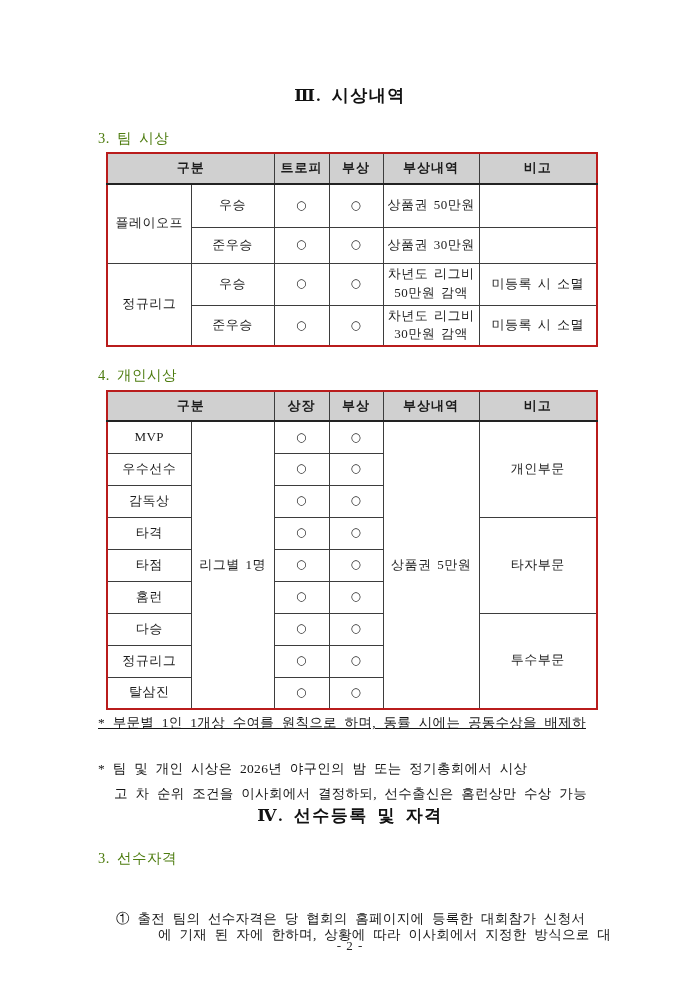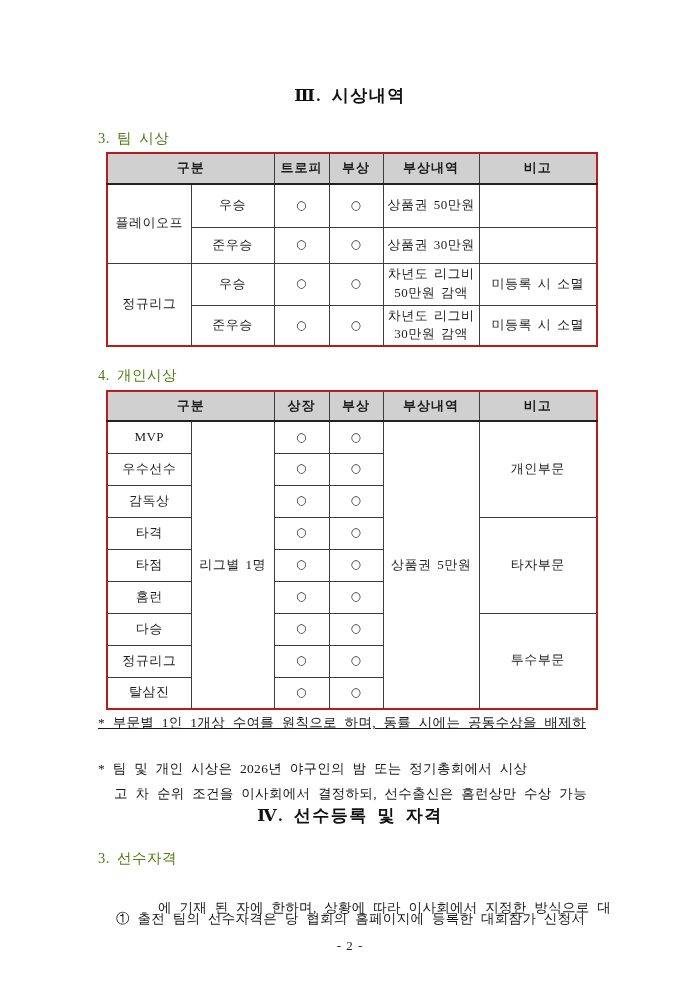--- a/index.html
+++ b/index.html
@@ -65,21 +65,21 @@
   .note-line {
     left: 98px;
     font-size: 13.5px;
     letter-spacing: 0.3px; word-spacing: 4px;
     color: #161616;
   }
   .note-1 { top: 714px; text-decoration: underline; }
   .note-2 { top: 737px; left: 114px; margin-top: 48px; }
   .note-3 { top: 760px; }
   .qual-1 { top: 910px; left: 116px; }
-  .qual-2 { top: 899px; left: 158px; }
+  .qual-2 { top: 926px; left: 158px; }
   .page-num {
     left: 0; width: 700px; top: 938px;
     text-align: center;
     font-size: 13px;
     letter-spacing: 1px;
     color: #222;
   }
 </style>
 </head>
 <body>

